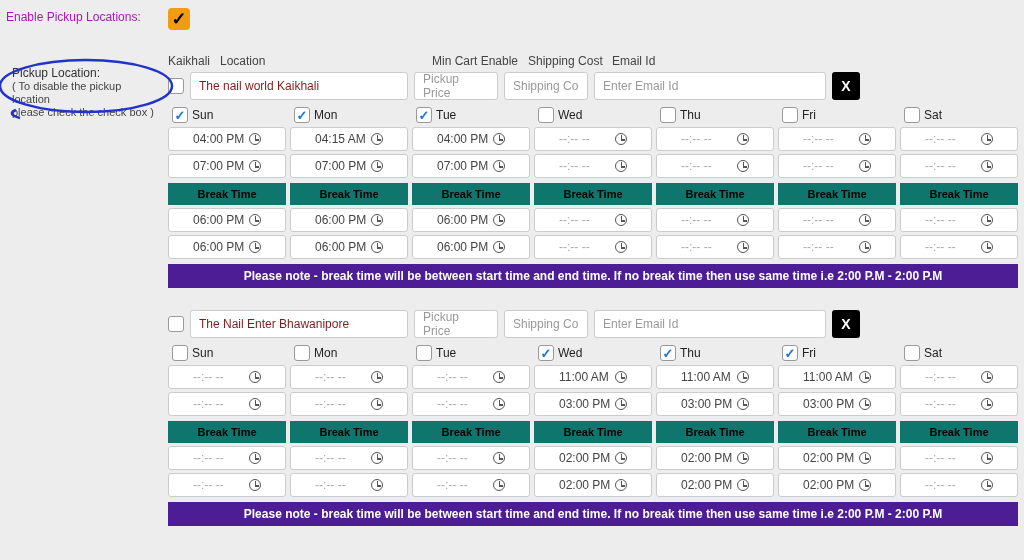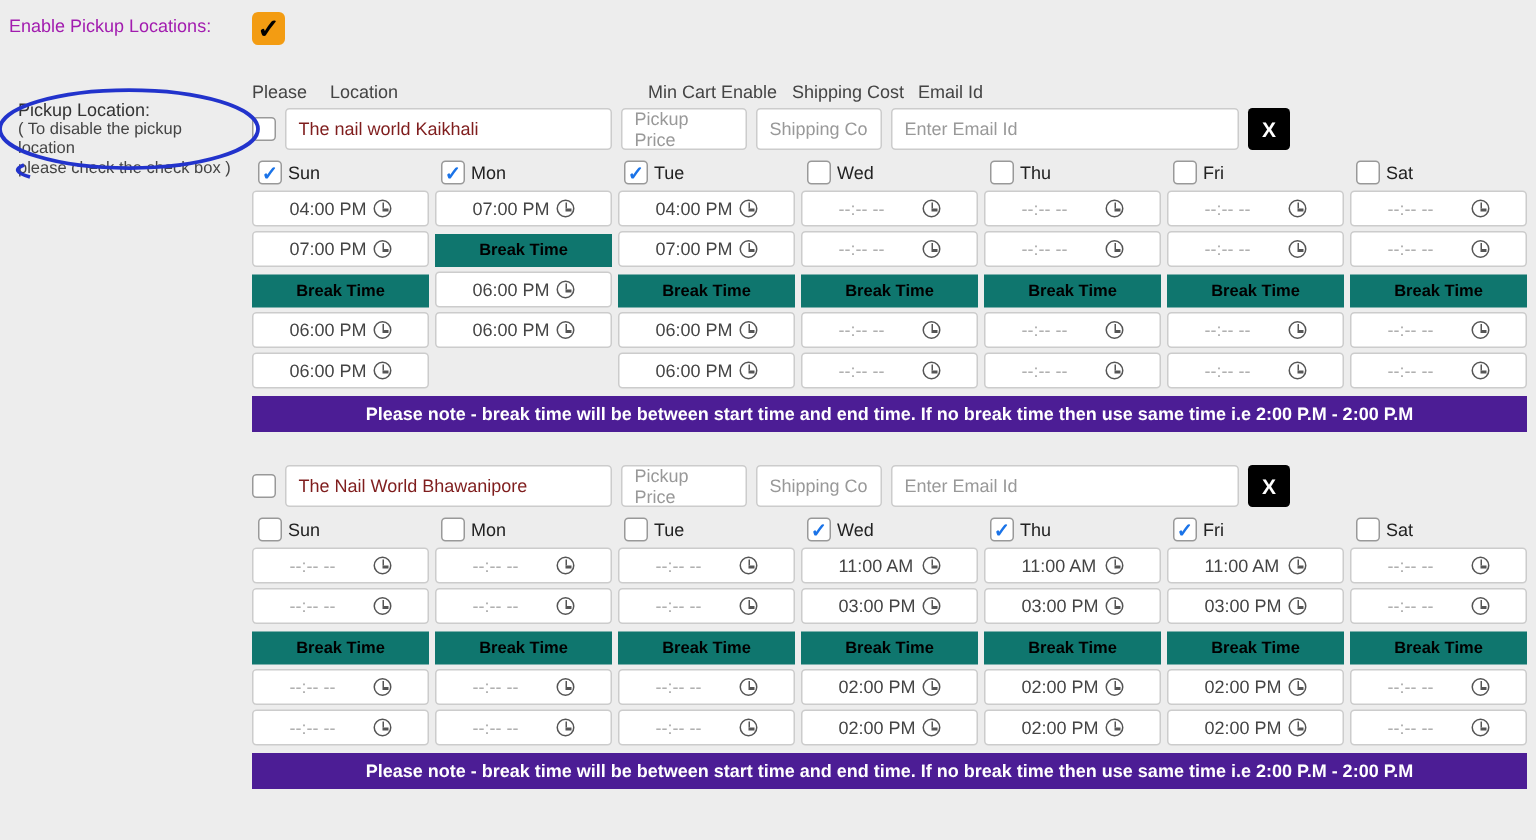--- a/index.html
+++ b/index.html
@@ -119,21 +119,21 @@
       <div class="title">Pickup Location:</div>
       <div class="sub">( To disable the pickup location</div>
       <div class="sub">please check the check box )</div>
     </div>
   </div>
 
   <div class="right-col">
     <div class="enable-check">✓</div>
 
     <div class="header-row">
-      <div class="hdr hdr-disable">Please</div>
+      <div class="hdr hdr-disable">Kaikhali</div>
       <div class="hdr hdr-location">Location</div>
       <div class="hdr hdr-min">Min Cart Enable</div>
       <div class="hdr hdr-ship">Shipping Cost</div>
       <div class="hdr hdr-email">Email Id</div>
     </div>
 
     <div id="locations-container">
         <div class="loc-block">
           <div class="loc-row">
             <div class="chk"></div>
@@ -166,20 +166,24 @@
                 <span>06:00 PM</span>
                 <span class="clock-ic"></span>
               </div>
             </div>
             <div class="day-col">
               <div class="day-head">
                 <div class="chk ck-checked"></div>
                 <span>Mon</span>
               </div>
               <div class="time-input">
+                <span>04:15 AM</span>
+                <span class="clock-ic"></span>
+              </div>
+              <div class="time-input">
                 <span>07:00 PM</span>
                 <span class="clock-ic"></span>
               </div>
               <div class="break-hdr">Break Time</div>
               <div class="time-input">
                 <span>06:00 PM</span>
                 <span class="clock-ic"></span>
               </div>
               <div class="time-input">
                 <span>06:00 PM</span>
@@ -300,21 +304,21 @@
                 <span>--:-- --</span>
                 <span class="clock-ic"></span>
               </div>
             </div>
           </div>
           <div class="note-bar">Please note - break time will be between start time and end time. If no break time then use same time i.e 2:00 P.M - 2:00 P.M</div>
         </div>
         <div class="loc-block">
           <div class="loc-row">
             <div class="chk"></div>
-            <div class="input inp-location">The Nail World Bhawanipore</div>
+            <div class="input inp-location">The Nail Enter Bhawanipore</div>
             <div class="input inp-min ph">Pickup Price</div>
             <div class="input inp-ship ph">Shipping Co</div>
             <div class="input inp-email ph">Enter Email Id</div>
             <div class="btn-del">X</div>
           </div>
           <div class="days-grid">
             <div class="day-col">
               <div class="day-head">
                 <div class="chk"></div>
                 <span>Sun</span>

